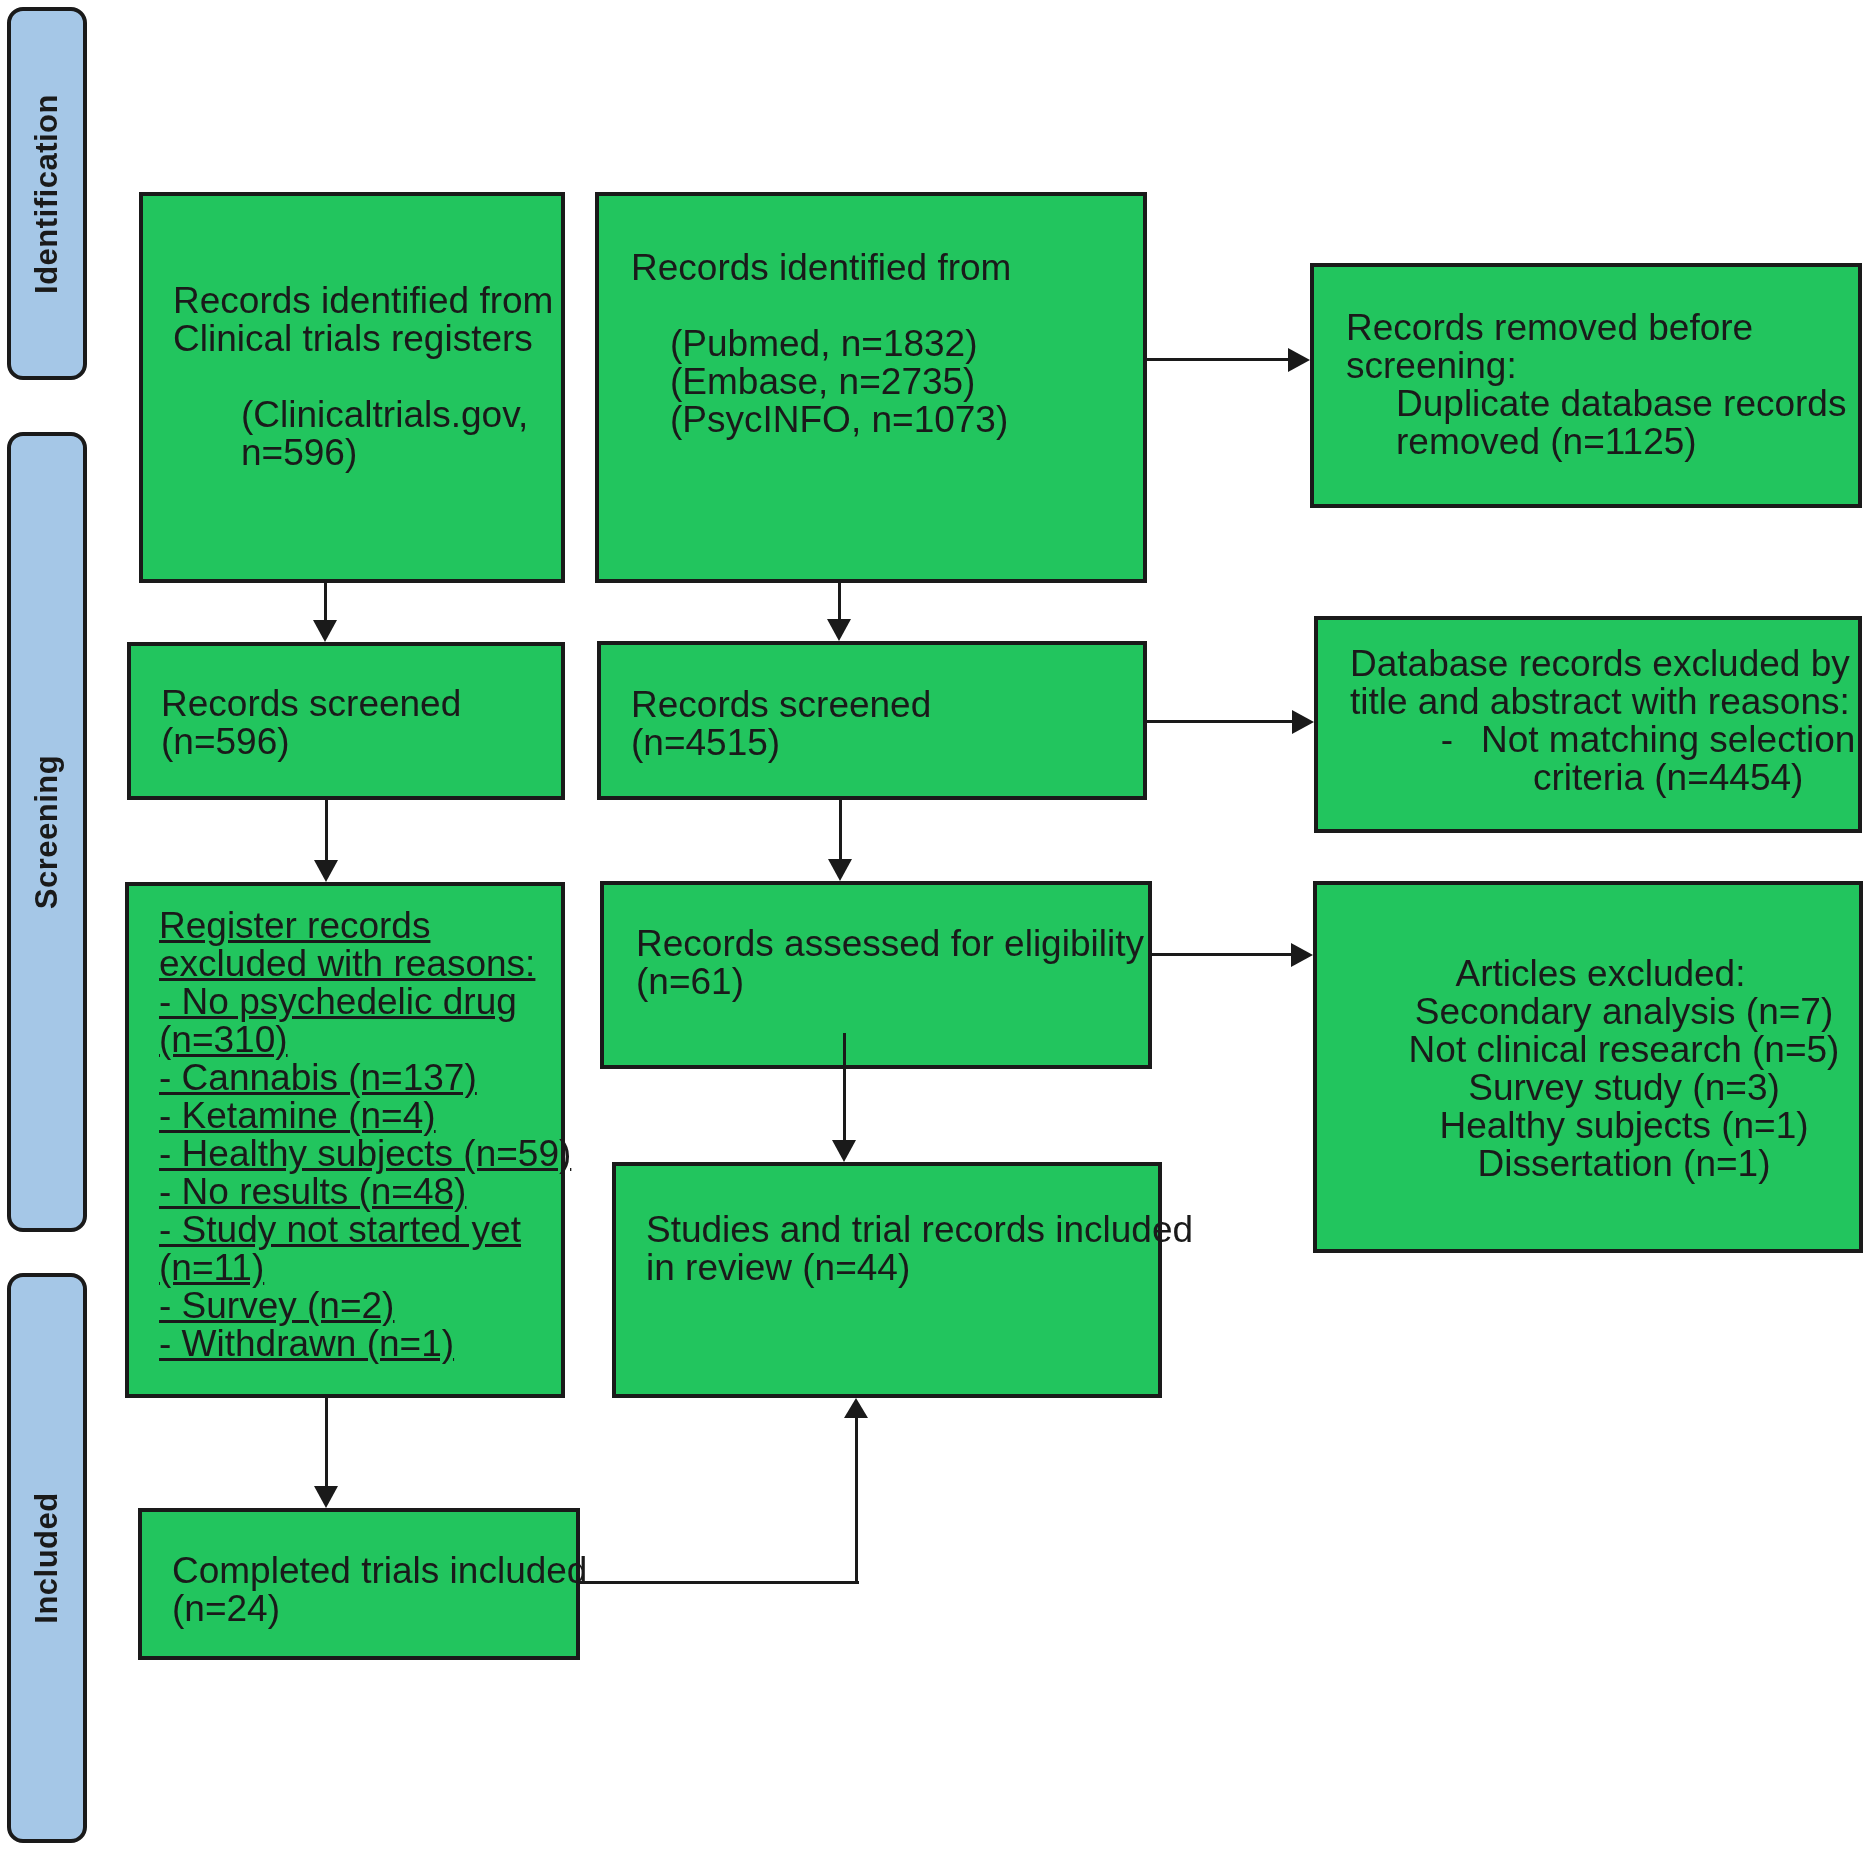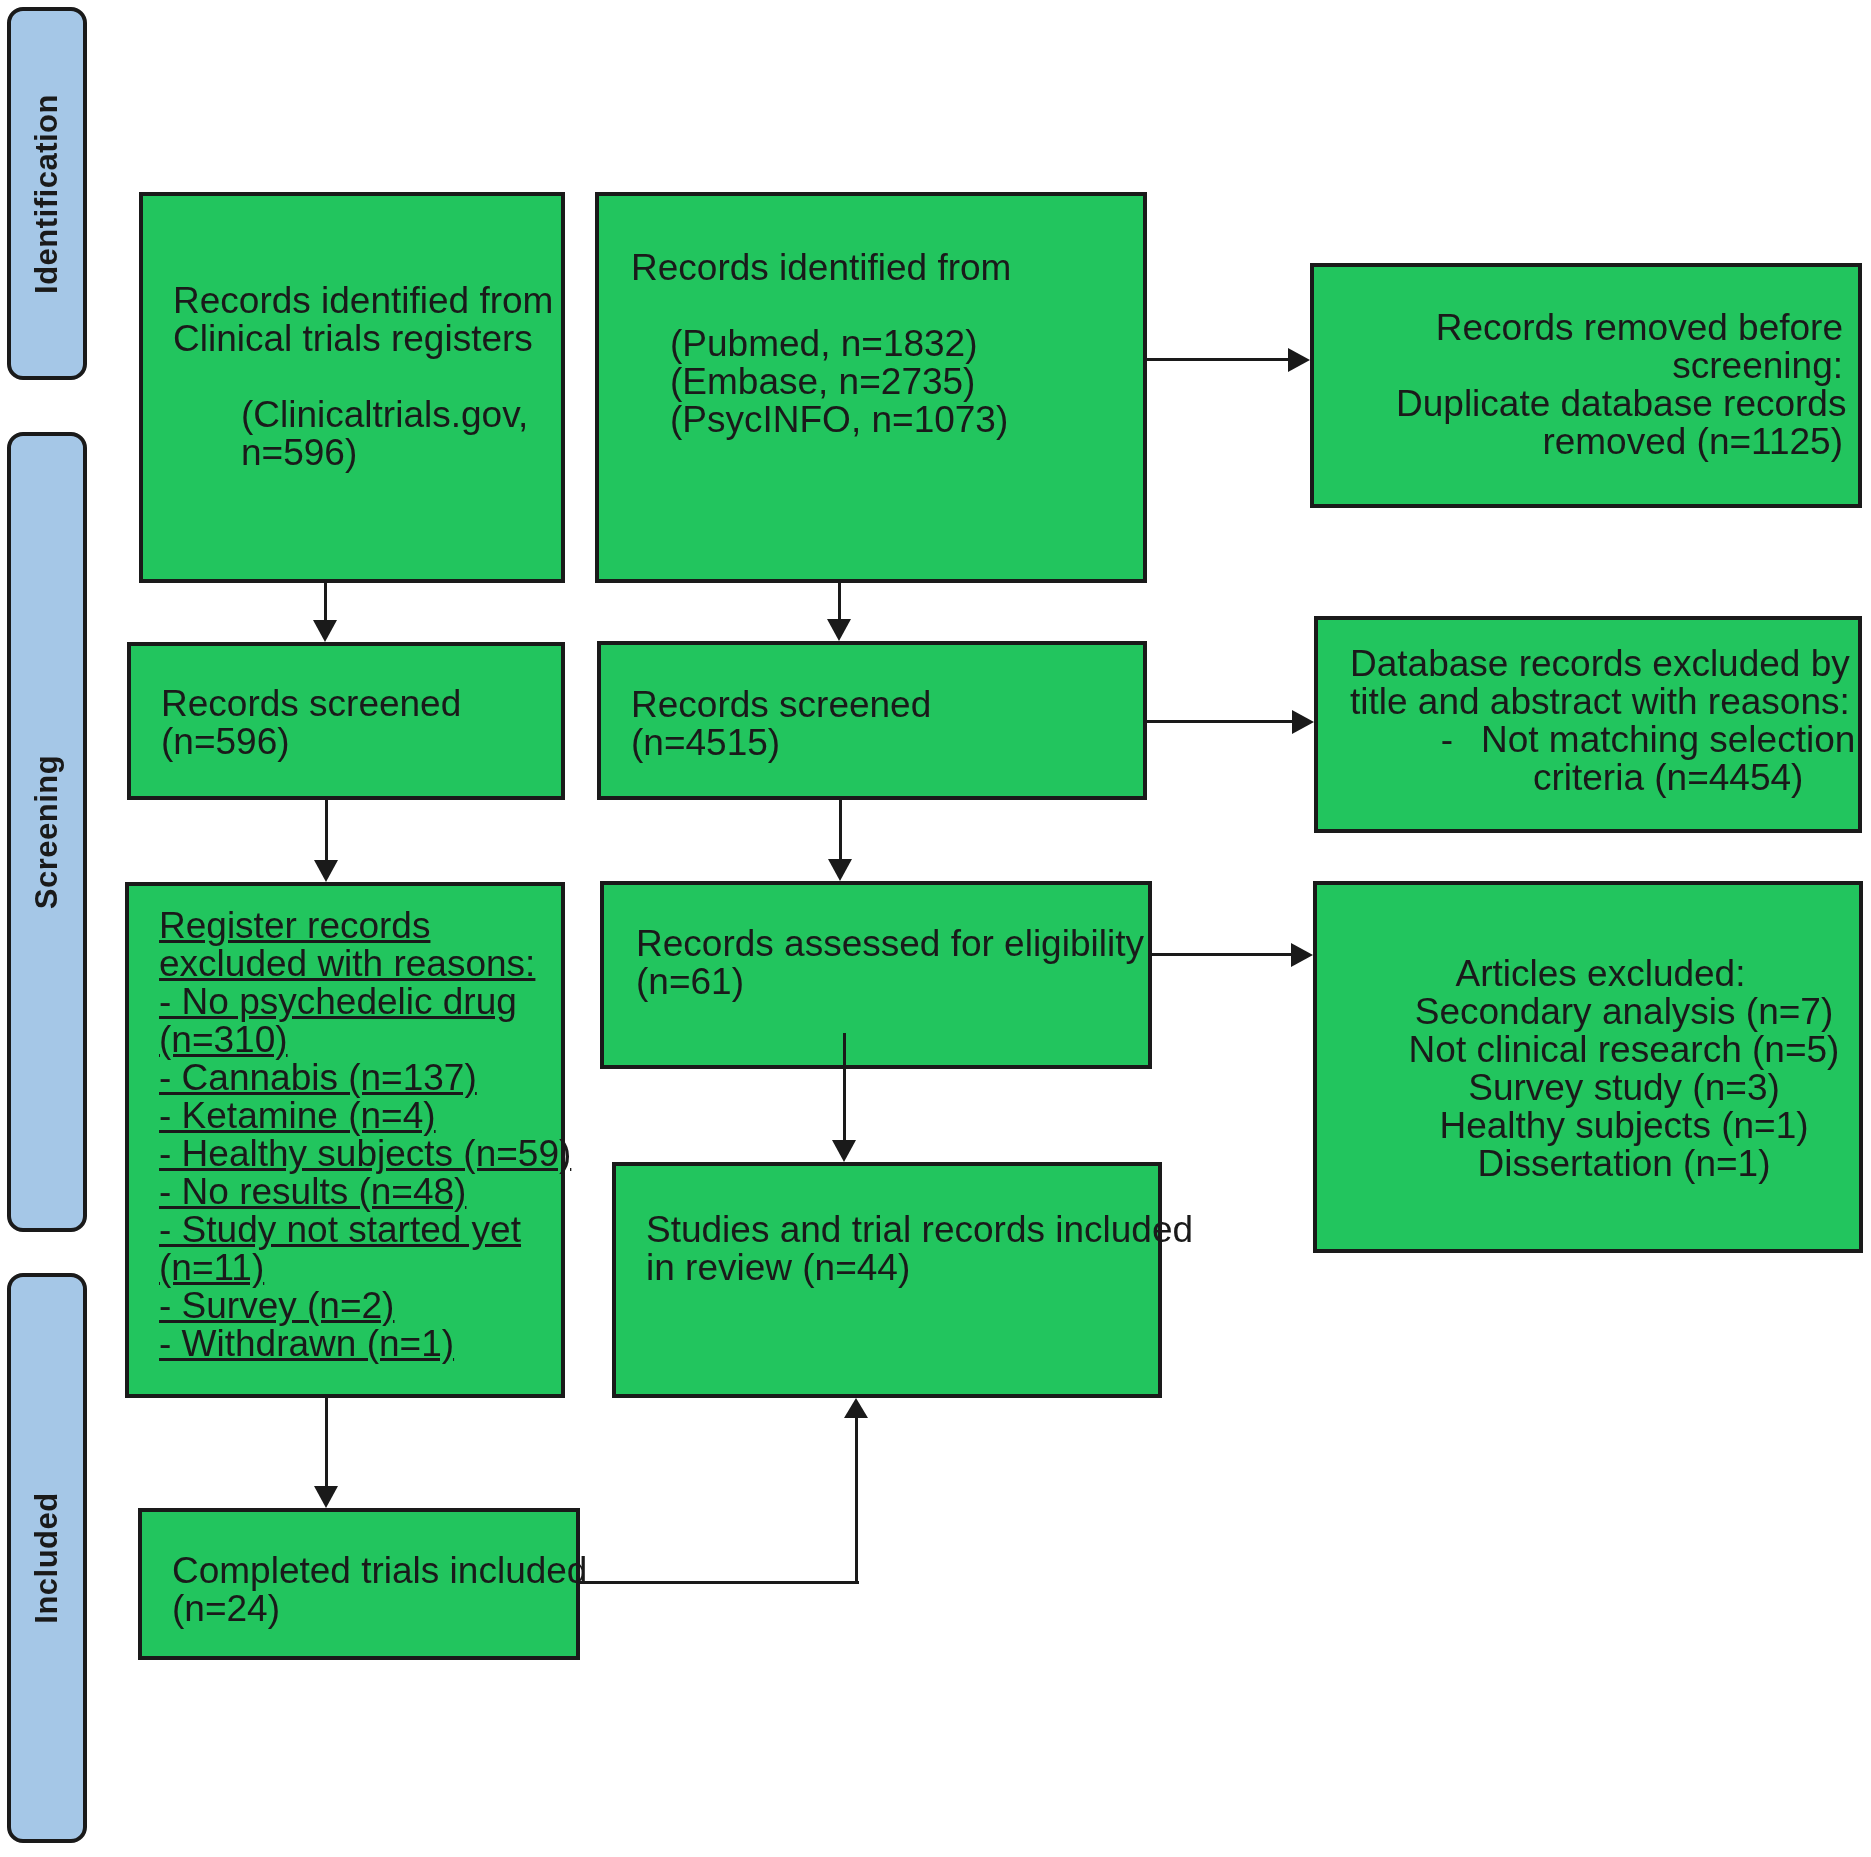--- a/index.html
+++ b/index.html
@@ -43,21 +43,21 @@
     line-height: 38px;
   }
   .tline { white-space: nowrap; }
 
   .box-a { padding: 86px 20px 10px 30px; }
   .box-a .sub { margin-top: 38px; margin-left: 68px; }
 
   .box-b { padding: 53px 20px 10px 32px; }
   .box-b .sub { margin-top: 38px; margin-left: 39px; }
 
-  .box-c { padding: 42px 15px 10px 32px; text-align: right; }
+  .box-c { padding: 42px 15px 10px 32px; }
   .box-c .sub { margin-left: 50px; }
 
   .box-d { padding: 39px 15px 10px 30px; }
   .box-e { padding: 41px 15px 10px 30px; }
 
   .box-f { padding: 25px 12px 10px 32px; }
   .bullet-row { display: flex; margin-left: 63px; }
   .bullet-dash { width: 68px; flex: 0 0 68px; }
 
   .box-g { padding: 21px 10px 10px 30px; }

